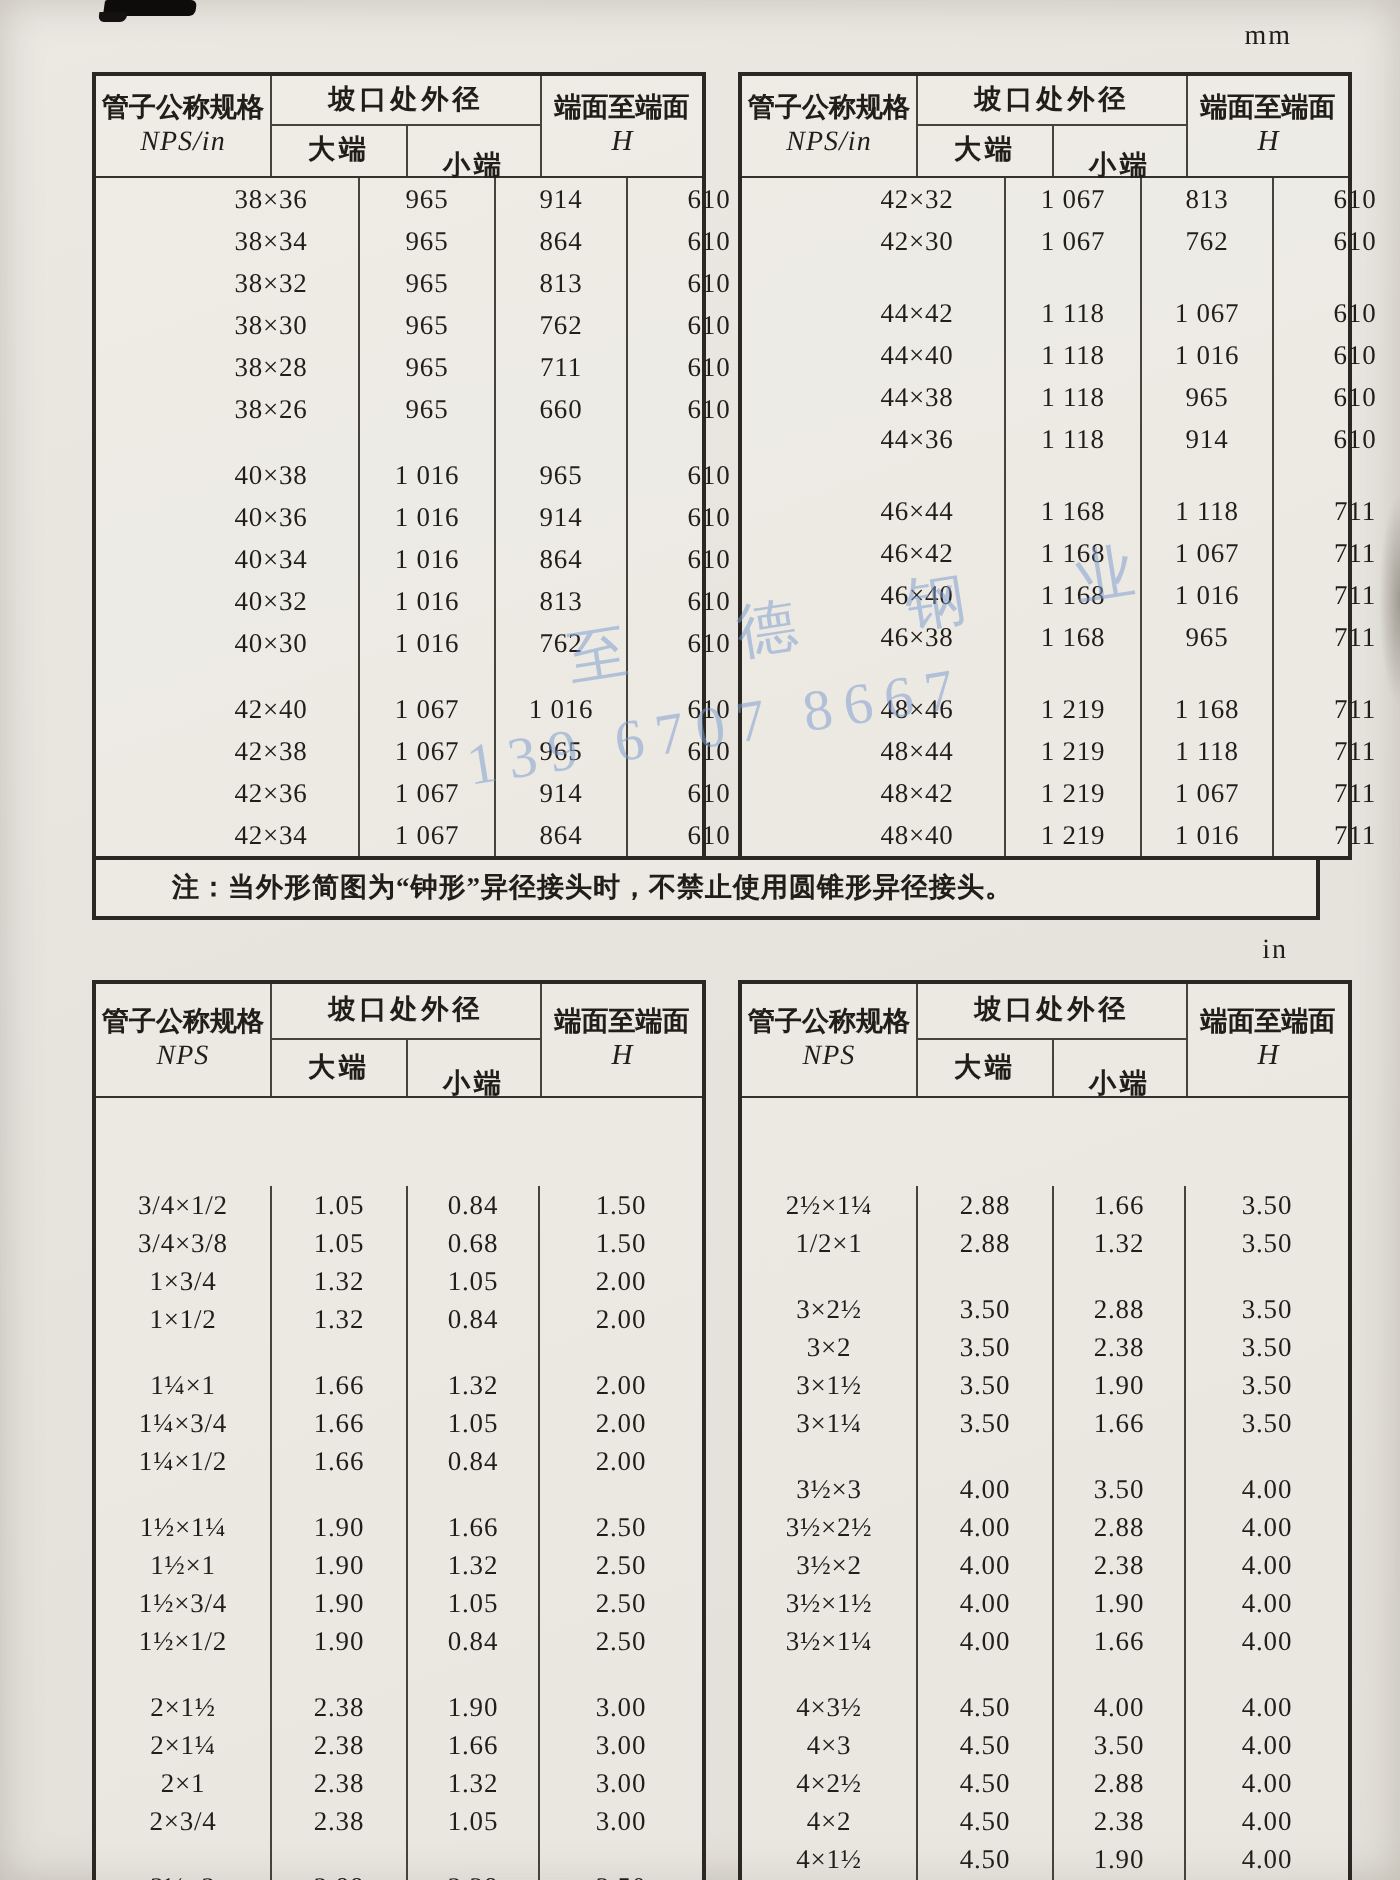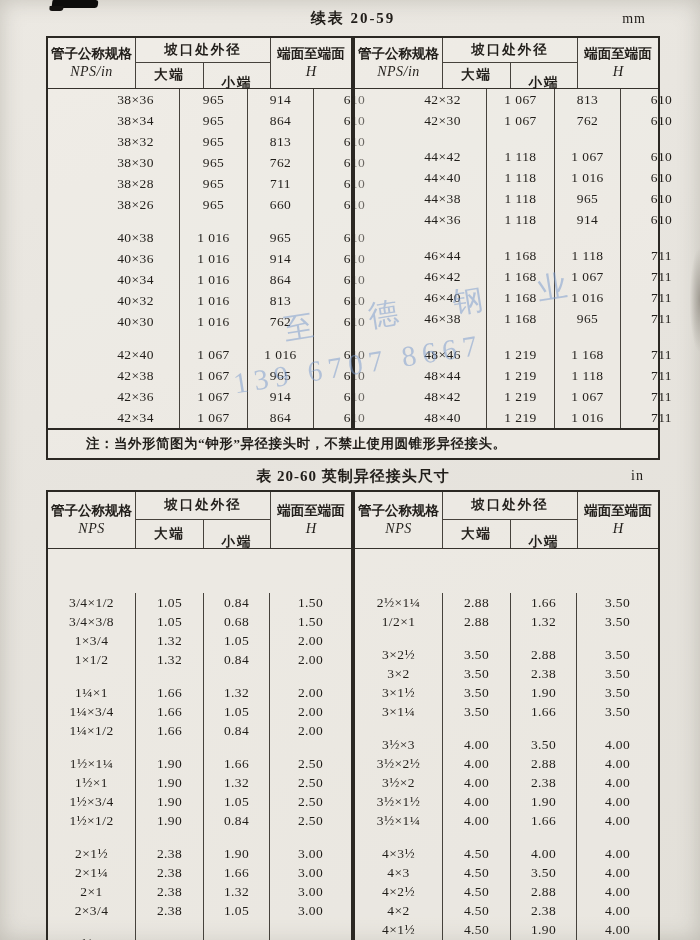--- a/index.html
+++ b/index.html
@@ -9,21 +9,21 @@
       radial-gradient(ellipse 14px 70px at 100% 300px, rgba(70,62,52,.38), rgba(70,62,52,0) 75%),
       linear-gradient(160deg,#ece9e3 0%,#e7e4de 45%,#e3e0d9 100%);
     box-shadow: inset 0 0 22px rgba(95,88,75,.28);}
   .artifact{position:absolute;left:52px;top:0;width:46px;height:8px;background:#0d0c0b;
     border-radius:1px 3px 3px 1px;transform:skewX(-8deg);}
   .artifact:before{content:"";position:absolute;left:-2px;top:6px;width:14px;height:5px;background:#141210;border-radius:0 0 3px 3px;}
   .topline{position:absolute;left:46px;top:9px;width:614px;height:22px;}
   .toptitle{position:absolute;left:0;right:0;text-align:center;font-size:15px;font-weight:bold;letter-spacing:2px;}
   .unit-mm{position:absolute;right:14px;top:2px;font-size:14px;letter-spacing:1px;text-align:center;}
   .content{position:absolute;left:46px;top:36px;width:614px;}
-  .pair{display:flex;width:614px;}
+  .pair{display:flex;width:614px;gap:16px;}
   .half{box-sizing:border-box;width:307px;border:2px solid #2b2823;background:rgba(245,243,238,.35);}
   .half+.half{margin-left:0;border-left:2px solid #2b2823;}
   .hdr{display:grid;grid-template-columns:88px 68px 66px 81px;border-bottom:1.5px solid #35312b;}
   .t1 .hdr{grid-template-rows:25px 25px;}
   .t2 .hdr{grid-template-rows:28px 28px;}
   .hc{display:flex;flex-direction:column;align-items:center;justify-content:center;
     font-size:13.5px;font-weight:bold;line-height:1.25;}
   .hc.spec{grid-row:1/3;grid-column:1;border-right:1.5px solid #46423c;}
   .hc.spec .sub{font-weight:normal;font-size:14px;letter-spacing:.5px;font-style:italic;}
   .hc.od{grid-row:1;grid-column:2/4;border-bottom:1.5px solid #46423c;letter-spacing:2px;}
@@ -52,21 +52,20 @@
   .wm1{font-size:30px;letter-spacing:24px;margin-left:58px;white-space:nowrap;}
   .wm2{font-size:29px;letter-spacing:6px;margin-top:8px;white-space:nowrap;}
 </style>
 </head>
 <body>
 
 <div class="page">
   <div class="artifact"></div>
 
   <div class="topline">
-    <div class="toptitle">续表 20-59</div>
     <div class="unit-mm">mm</div>
   </div>
 
   <div class="content">
 
     <div class="pair">
       <div class="half t1">
         <div class="hdr">
           <div class="hc spec">
             <div>管子公称规格</div>
@@ -315,21 +314,20 @@
               <div></div>
               <div></div>
             </div>
           </div>
       </div>
     </div>
 
     <div class="notebox">注：当外形简图为“钟形”异径接头时，不禁止使用圆锥形异径接头。</div>
 
     <div class="t2title">
-      <span>表 20-60  英制异径接头尺寸</span>
       <span class="unit-in">in</span>
     </div>
 
     <div class="pair">
       <div class="half t2">
         <div class="hdr">
           <div class="hc spec">
             <div>管子公称规格</div>
             <div class="sub">NPS</div>
           </div>

